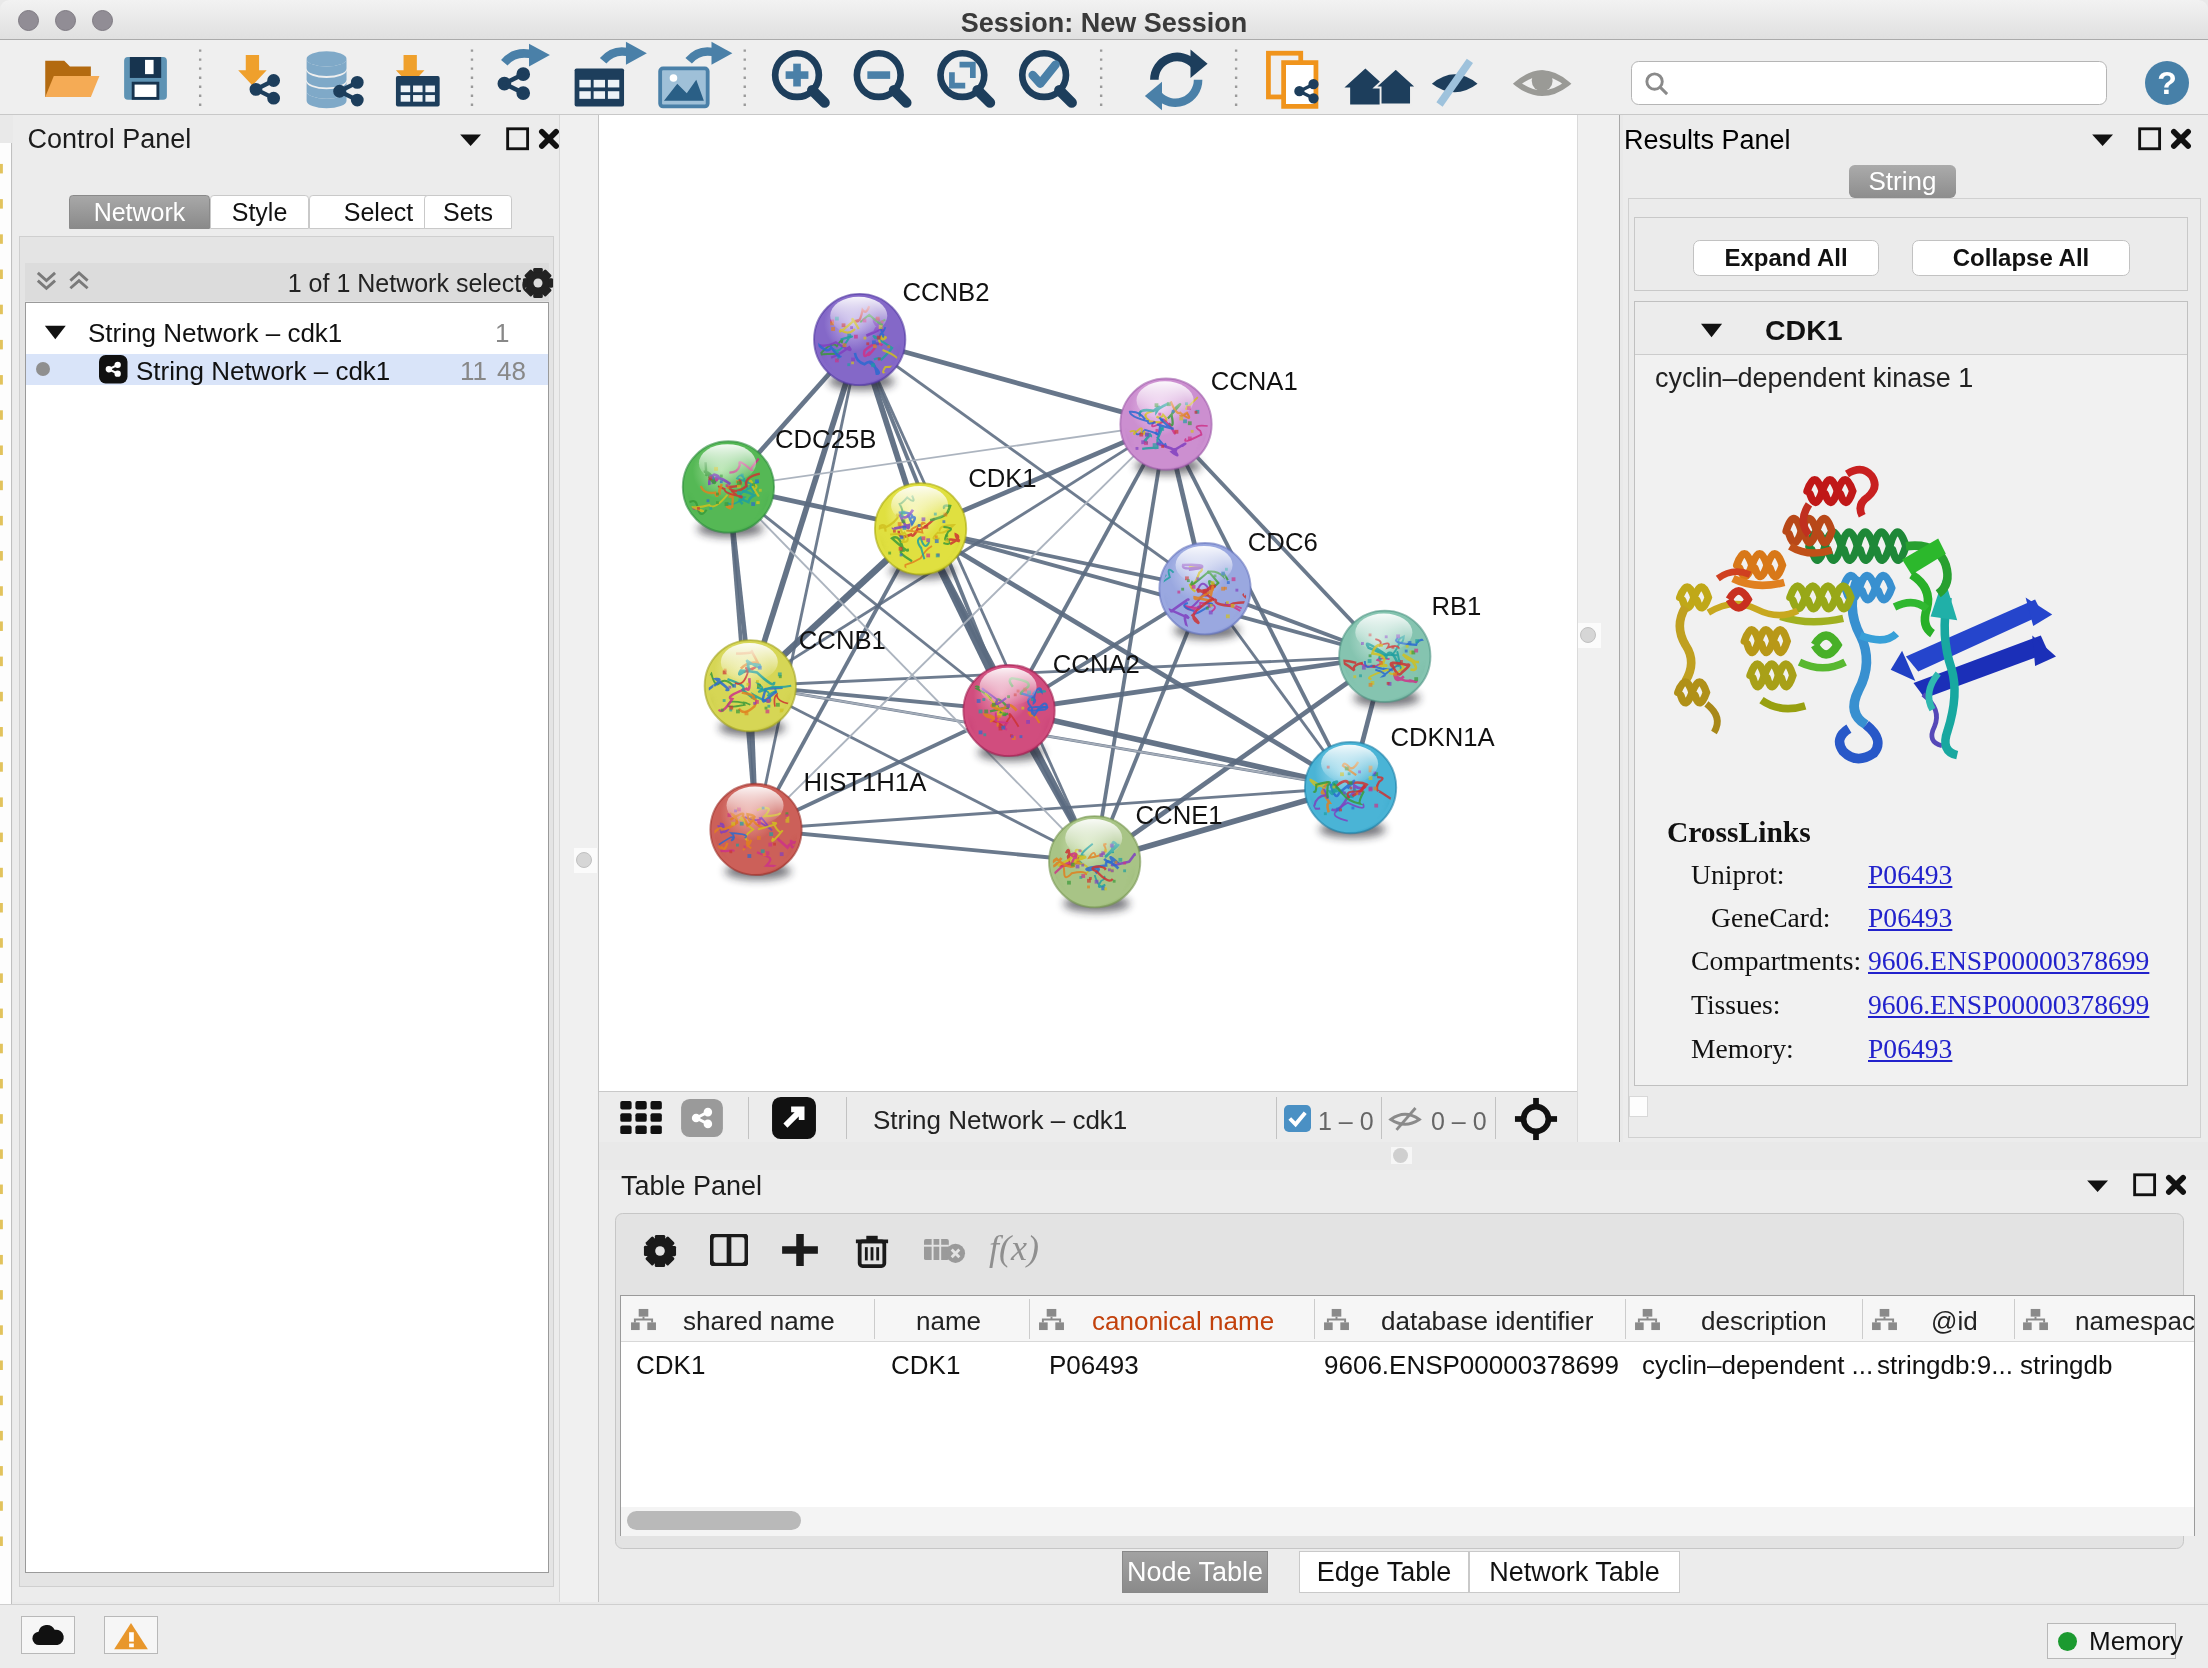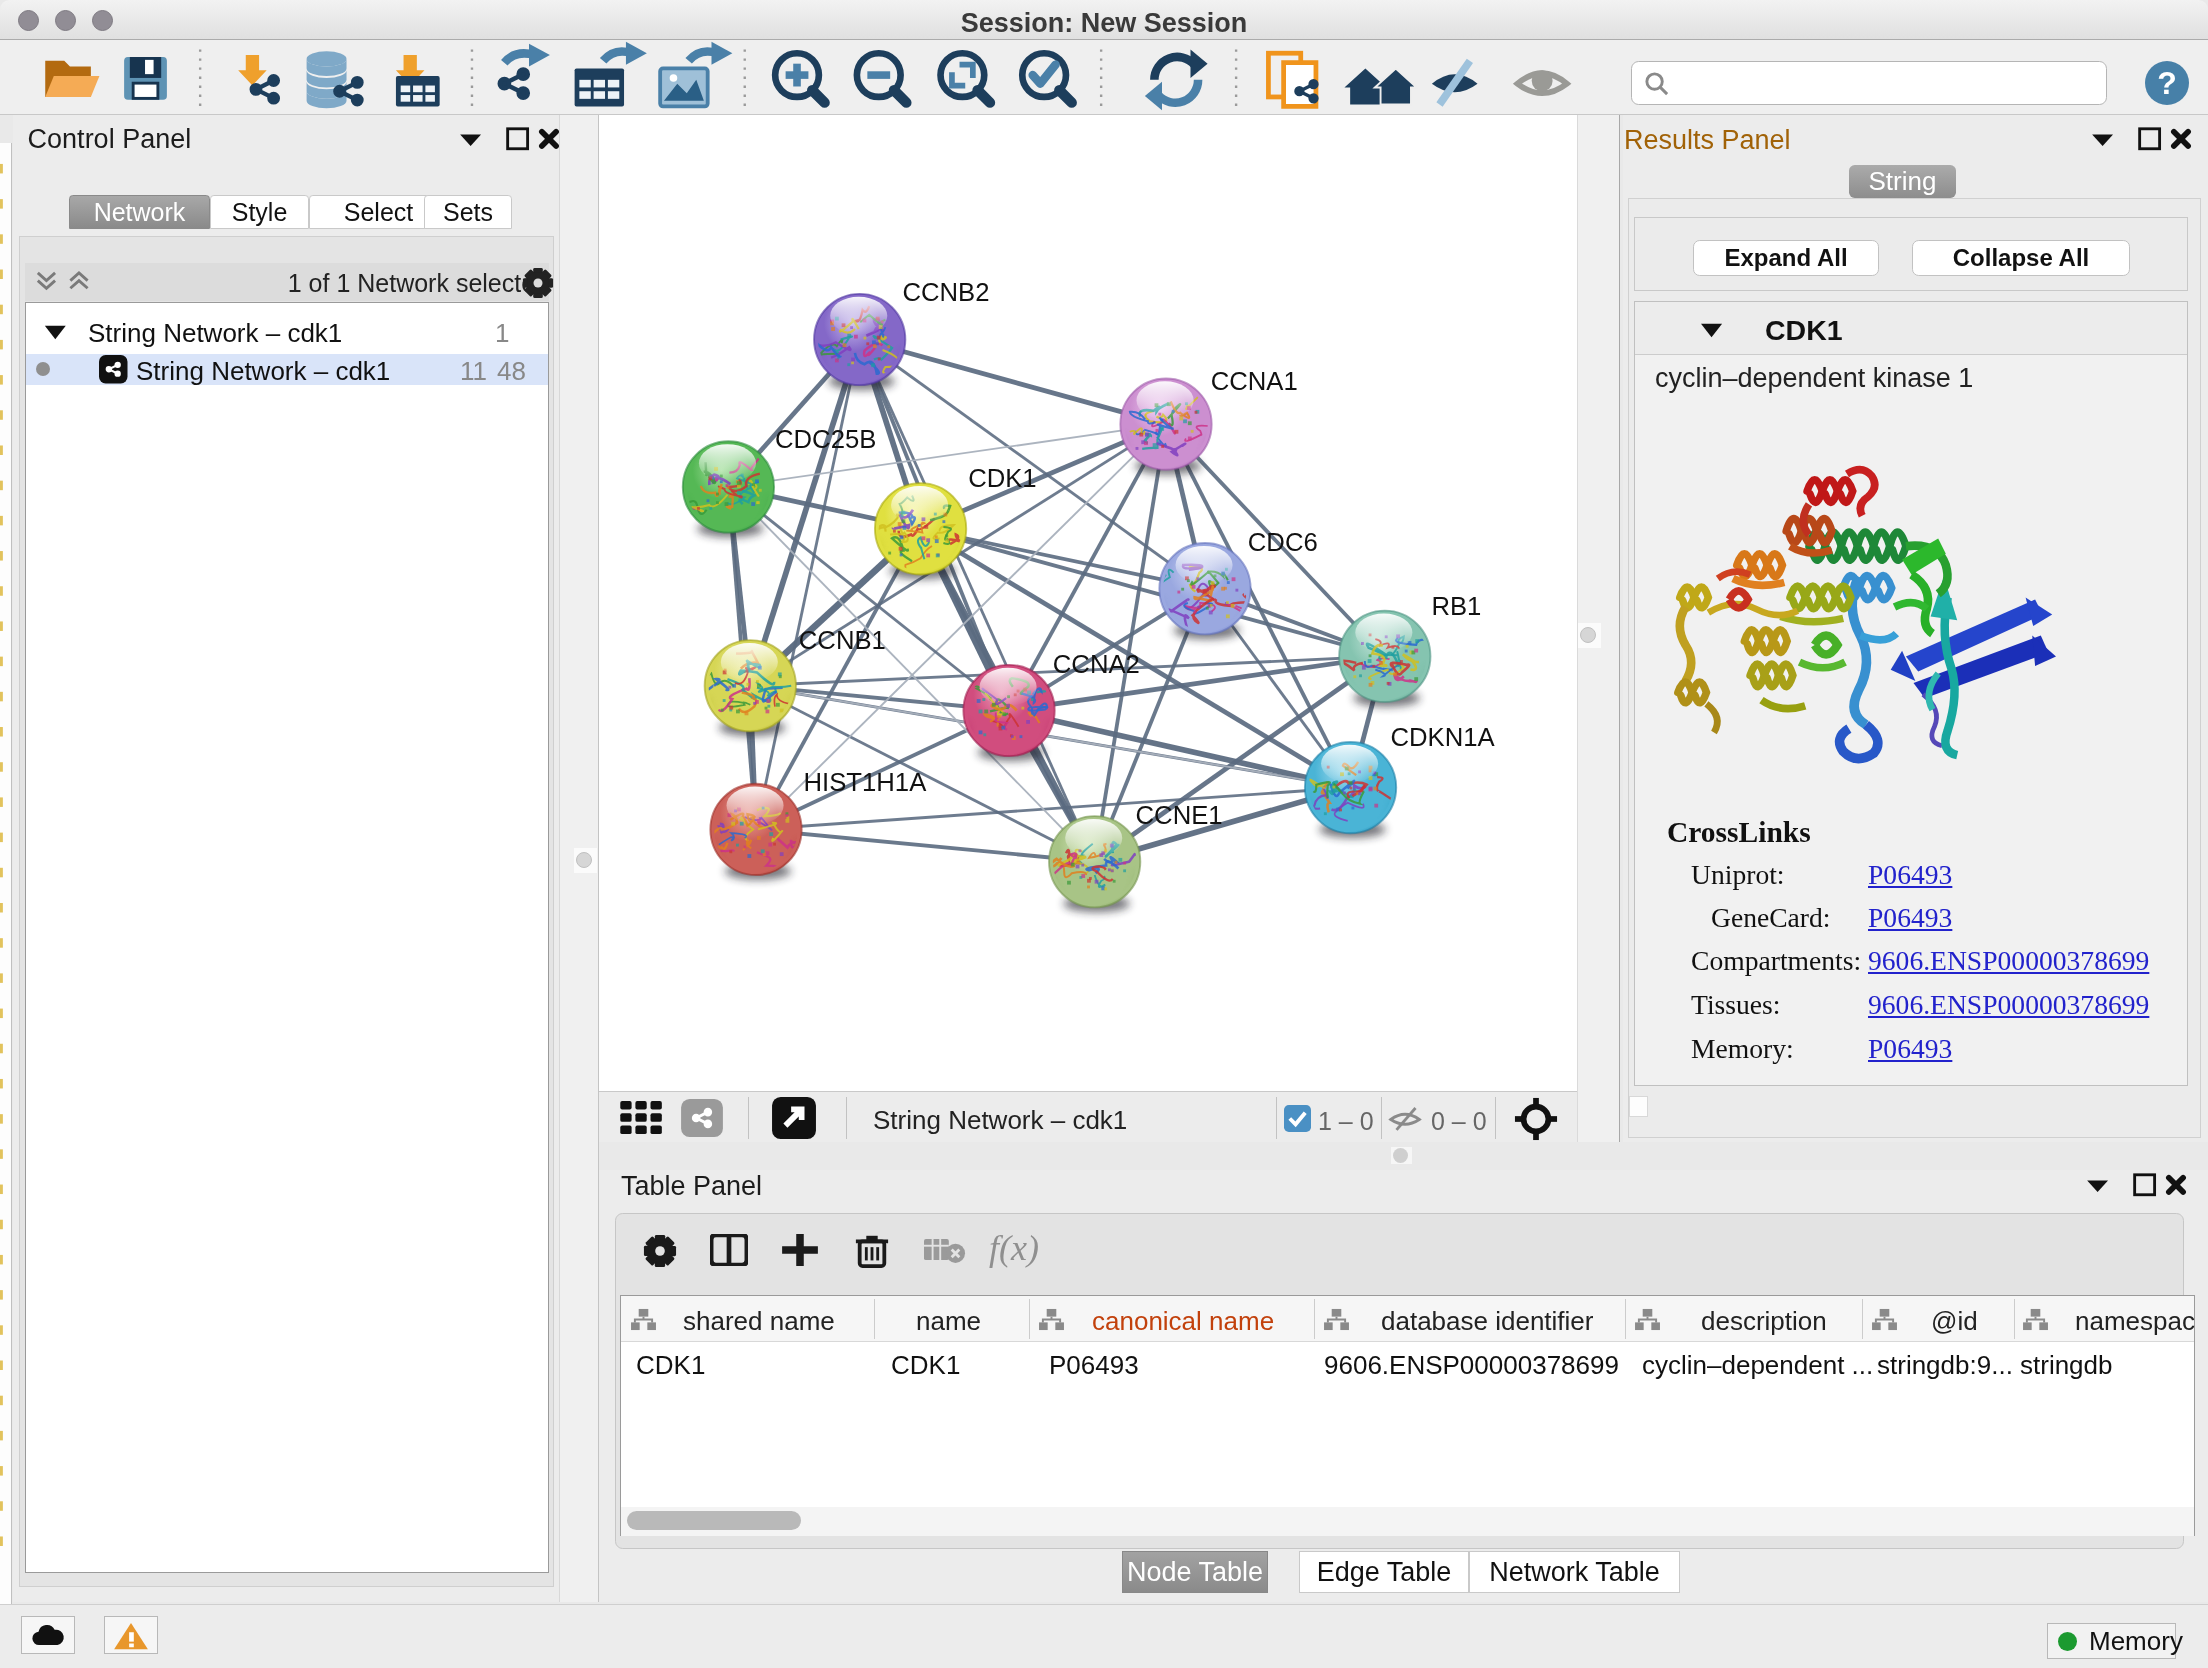--- a/index.html
+++ b/index.html
@@ -988,21 +988,21 @@
   </svg>
 <div class="abs" style="left:599px;top:1142px;width:1609px;height:27.6px;background:#e9e9e9;"></div>
 <div class="abs" style="left:1391px;top:1147px;width:21px;height:17px;background:#f6f6f6;"></div>
 <div class="abs" style="left:1393px;top:1148px;width:15px;height:15px;border-radius:50%;background:#cfcfcf;"></div>
 <div class="abs" style="left:1577px;top:115px;width:42px;height:1027px;background:#f0f0f0;border-left:1px solid #dadada;"></div>
 <div class="abs" style="left:1578px;top:623px;width:23px;height:25px;background:#fbfbfb;"></div>
 <div class="abs" style="left:1580px;top:627px;width:16px;height:16px;border-radius:50%;background:#d6d6d6;border:1px solid #c0c0c0;"></div>
 <div class="abs" style="left:1619px;top:115px;width:1px;height:1027px;background:#a8a8a8;"></div>
 <div class="abs" style="left:1623px;top:115px;width:1px;height:1027px;background:#c4c4c4;"></div>
 <div class="abs" style="left:1623px;top:115px;width:586px;height:1027px;background:#ececec;"></div>
-<div class="abs" style="left:1624px;top:125px;font-size:27px;color:#a16207;">Results Panel</div>
+<div class="abs" style="left:1624px;top:125px;font-size:27px;color:#000000;">Results Panel</div>
 <svg class="abs" style="left:2090px;top:125px" width="105" height="28.5" viewBox="0 0 110 30">
     <path d="M2 10 L24 10 L13 22 Z" fill="#111"></path>
     <rect x="52" y="4" width="21" height="21" fill="none" stroke="#111" stroke-width="3"></rect>
     <path d="M88 7 L103 22 M103 7 L88 22" stroke="#111" stroke-width="6" stroke-linecap="round"></path>
   </svg>
 <div class="abs" style="left:1849px;top:165px;width:107px;height:33px;background:linear-gradient(#ababab,#8d8d8d);border-radius:5.7px;color:#fff;font-size:26px;text-align:center;line-height:33px;">String</div>
 <div class="abs" style="left:1628px;top:198px;width:573px;height:940px;background:#ebebeb;border:1px solid #d0d0d0;"></div>
 <div class="abs" style="left:1634px;top:217px;width:554px;height:74px;background:#ebebeb;border:1px solid #c8c8c8;"></div>
 <div class="abs" style="left:1693px;top:240px;width:186px;height:36px;background:#fff;border:1px solid #c2c2c2;border-radius:6.7px;font-size:24px;font-weight:700;text-align:center;line-height:34px;color:#111;">Expand All</div>
 <div class="abs" style="left:1912px;top:240px;width:218px;height:36px;background:#fff;border:1px solid #c2c2c2;border-radius:6.7px;font-size:24px;font-weight:700;text-align:center;line-height:34px;color:#111;">Collapse All</div>

